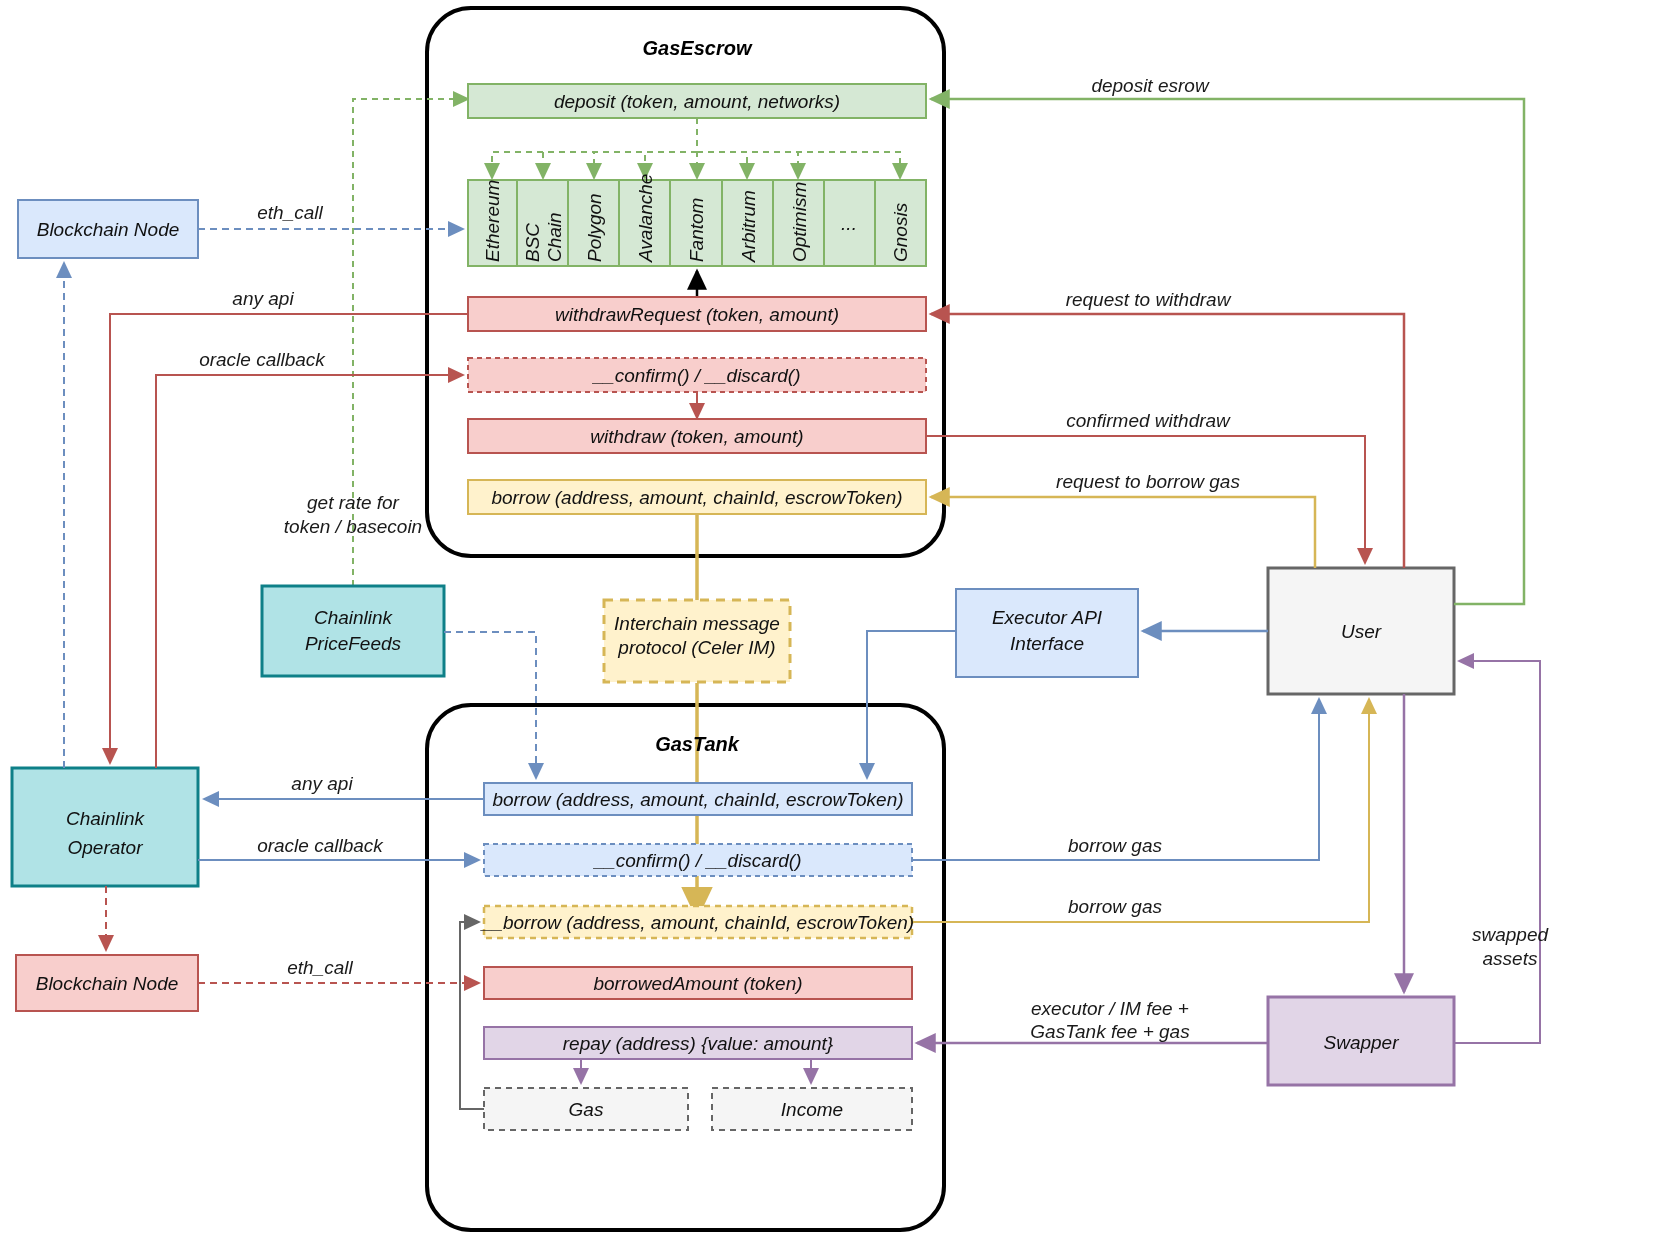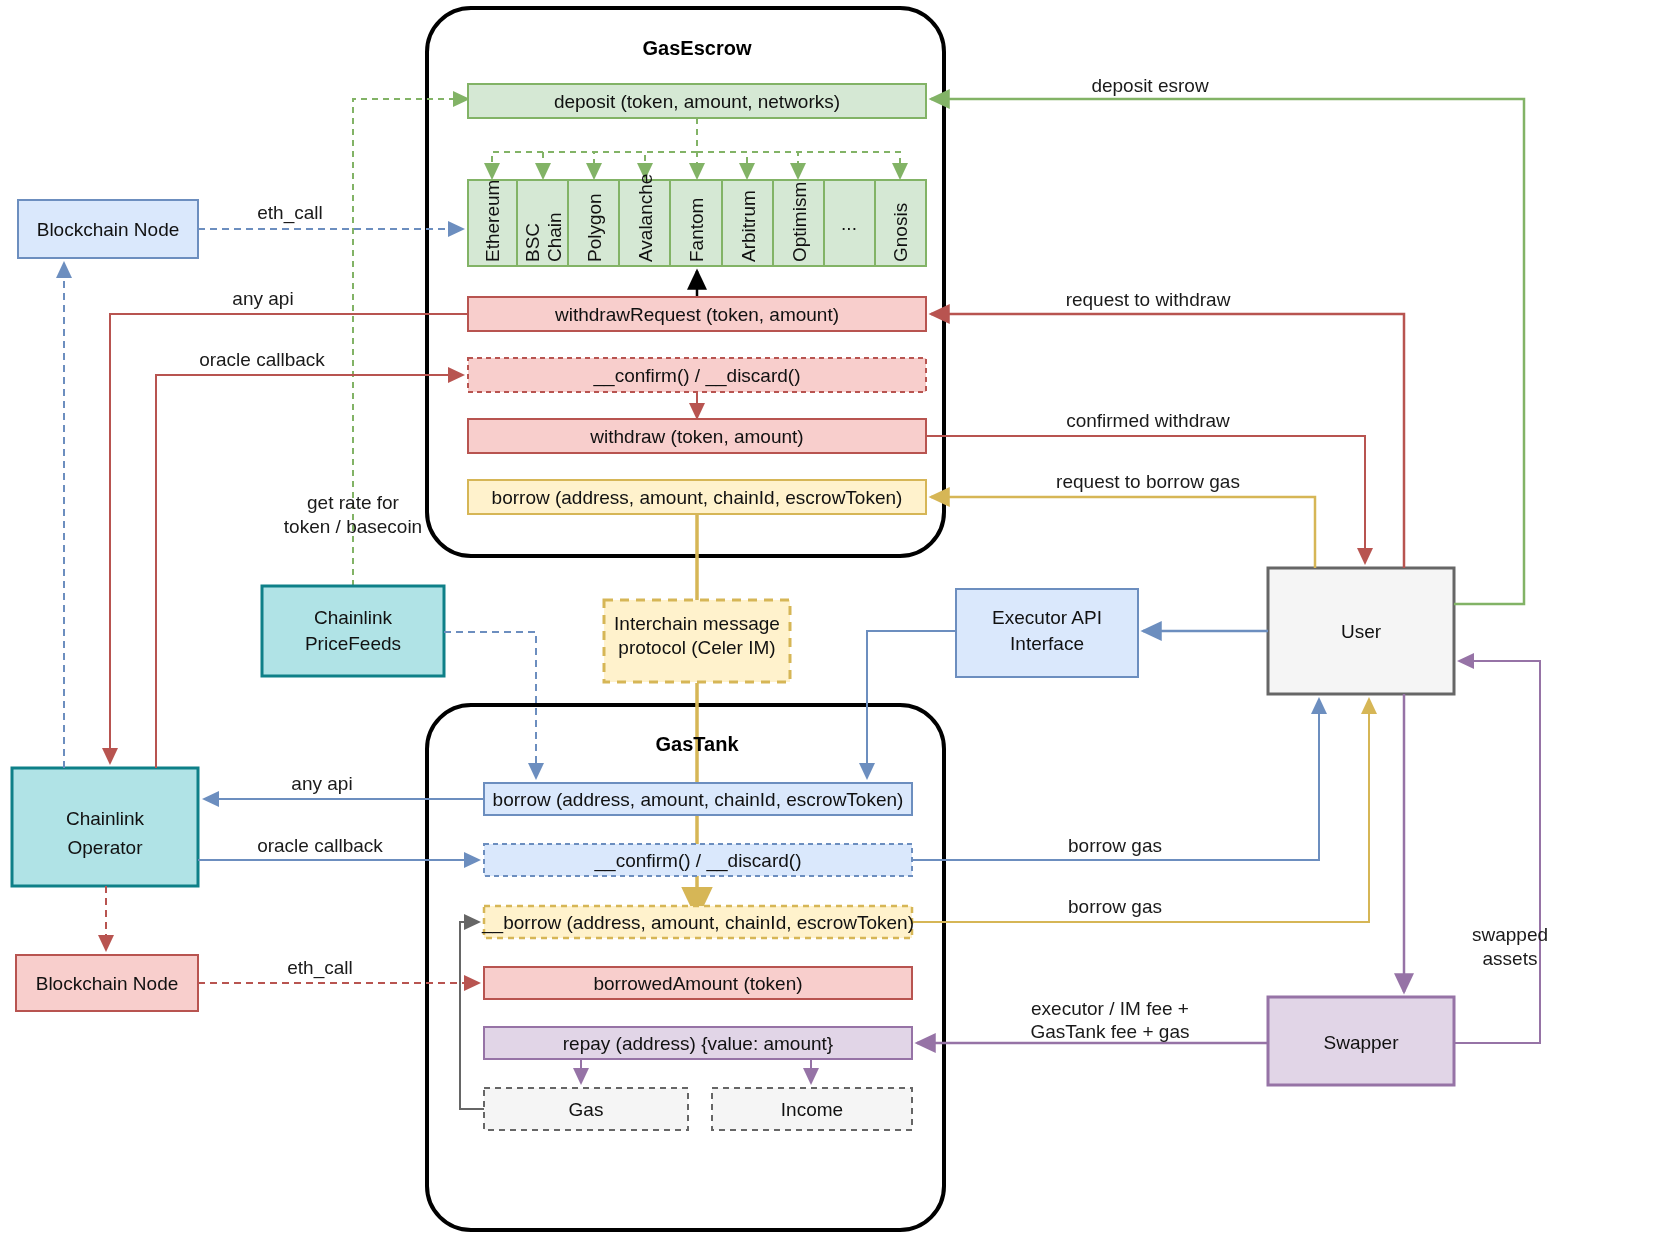--- a/index.html
+++ b/index.html
@@ -1,17 +1,17 @@
 <!DOCTYPE html>
 <html><head>
 <meta charset="utf-8">
 <style>
   html,body{margin:0;padding:0;background:#ffffff;}
   body{width:1654px;height:1238px;font-family:"Liberation Sans",sans-serif;overflow:hidden;}
-  #stage{position:relative;width:1654px;height:1238px;}
+  #stage{position:relative;width:1654px;height:1238px;font-style:italic;}
   svg{position:absolute;top:0;left:0;width:1654px;height:1238px;}
   .lbl{font-family:"Liberation Sans",sans-serif;font-size:19px;fill:#1a1a1a;}
   .boxtxt{font-family:"Liberation Sans",sans-serif;font-size:19px;fill:#111111;}
   .title{font-family:"Liberation Sans",sans-serif;font-size:20px;font-weight:bold;fill:#000000;}
   .vert{font-family:"Liberation Sans",sans-serif;font-size:19px;fill:#111111;}
 </style>
 </head>
 <body>
 
 <div id="stage">

